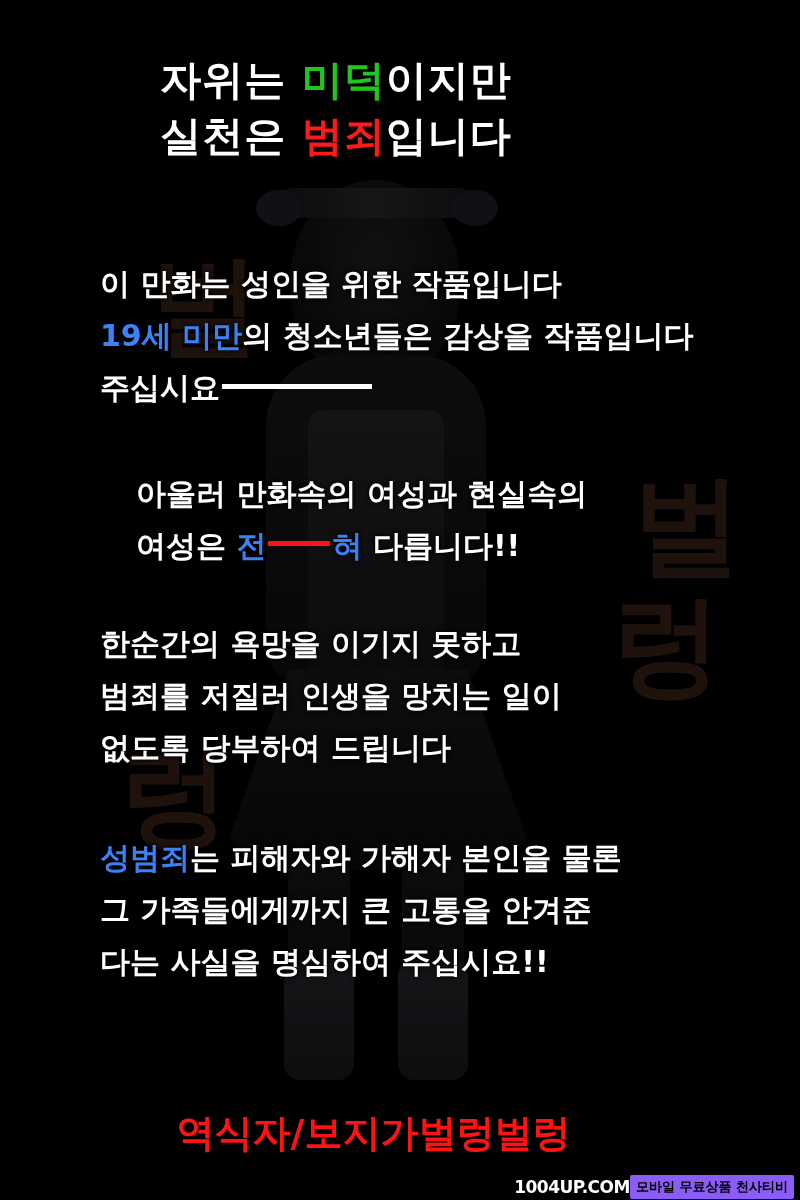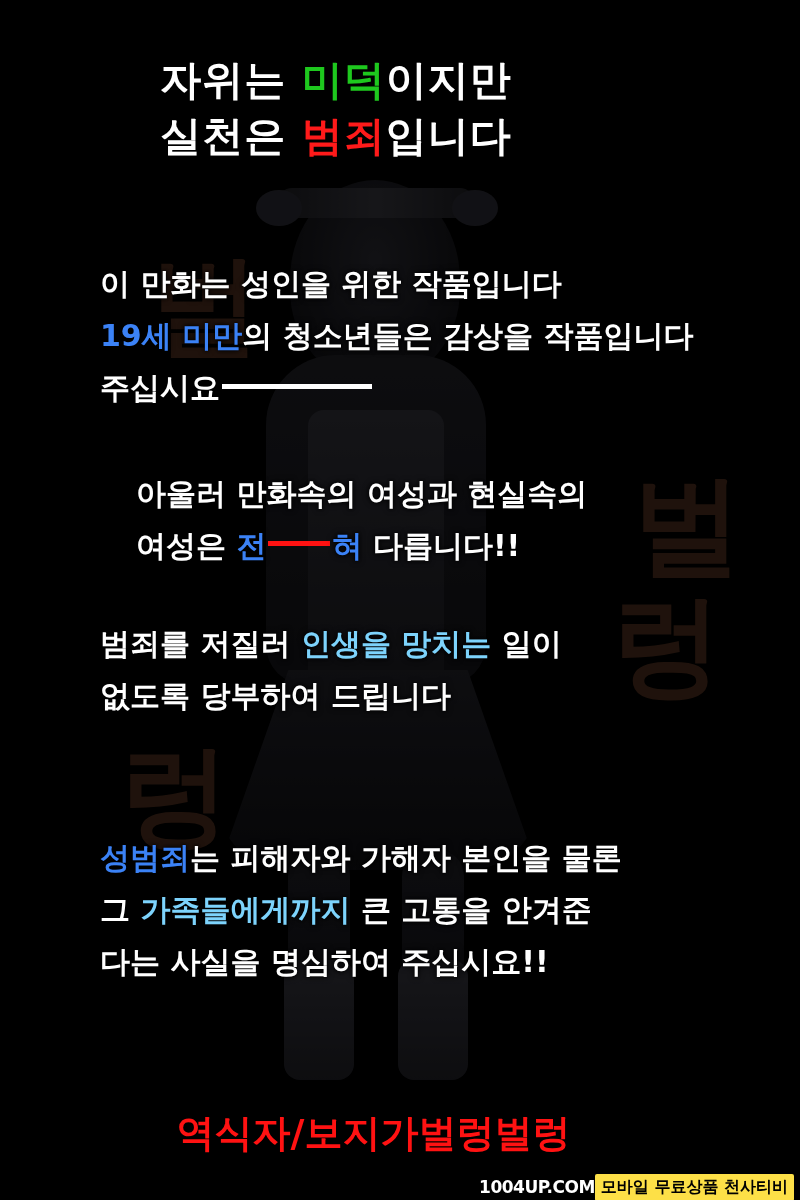--- a/index.html
+++ b/index.html
@@ -184,21 +184,21 @@
     color: #ffffff;
     text-shadow: 0 0 3px #000, 0 0 6px #000;
     letter-spacing: 0px;
   }
   .b1 { top: 258px; }
   .b2 { top: 468px; margin-left: 36px; }
   .b3 { top: 618px; }
   .b4 { top: 832px; }
 
   .red { color: #3b82f6; }
-  .green { color: #7dd3fc; }
+  .green { color: #ffffff; }
   .rule {
     display: inline-block;
     width: 150px;
     height: 5px;
     background: #ffffff;
     vertical-align: middle;
     margin: 0 0 6px 2px;
   }
   .rule-short {
     display: inline-block;
@@ -234,23 +234,23 @@
     padding-right: 6px;
     box-sizing: border-box;
   }
   .footer-logo {
     font-size: 17px;
     font-weight: 700;
     color: #ffffff;
     letter-spacing: -0.5px;
   }
   .footer-tag {
-    background: #fde047;
+    background: #8b5cf6;
     color: #000000;
-    font-size: 16px;
+    font-size: 13px;
     font-weight: 700;
     padding: 3px 6px;
     border-radius: 2px;
   }
 </style>
 </head>
 <body>
 
 <div class="page">
 
@@ -297,20 +297,21 @@
     </div>
 
     <div class="body-block b2">
       <div>아울러 만화속의 여성과 현실속의</div>
       <div>
         <span>여성은 </span><span class="red">전</span><span class="rule-short"></span><span class="red">혀</span><span> 다릅니다!!</span>
       </div>
     </div>
 
     <div class="body-block b3">
+      <div>한순간의 욕망을 이기지 못하고</div>
       <div>
         <span>범죄를 저질러 </span><span class="green">인생을 망치는</span><span> 일이</span>
       </div>
       <div>없도록 당부하여 드립니다</div>
     </div>
 
     <div class="body-block b4">
       <div>
         <span class="red">성범죄</span><span>는 피해자와 가해자 본인을 물론</span>
       </div>

